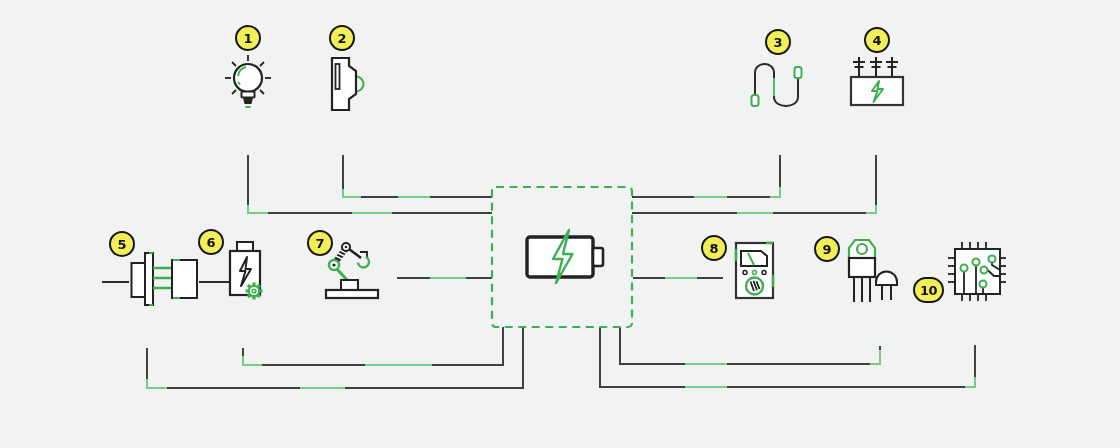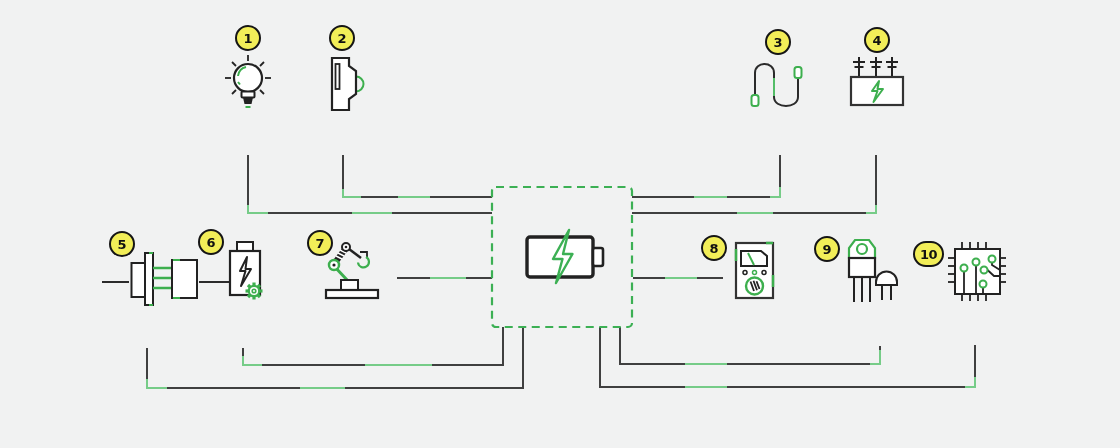--- a/index.html
+++ b/index.html
@@ -10,21 +10,21 @@
   }
   .wires{position:absolute;left:0;top:0;}
   .icon{position:absolute;}
   .badge{
     position:absolute;box-sizing:border-box;
     width:26px;height:26px;border-radius:50%;
     background:#f2ee58;border:2px solid #151515;
     display:flex;align-items:center;justify-content:center;
     font-size:13px;font-weight:700;color:#111;
   }
-  .badge.wide{width:31px;border-radius:13px;letter-spacing:-0.5px;}
+  .badge.wide{width:31px;border-radius:13px;letter-spacing:-0.5px;margin-top:36px;}
 </style>
 </head>
 <body>
 
 <div class="canvas">
 
   <svg class="wires" width="1120" height="448" viewBox="0 0 1120 448">
 
     <g stroke="#404040" stroke-width="2" fill="none">
       <polyline points="248,155 248,213 492,213"></polyline>

